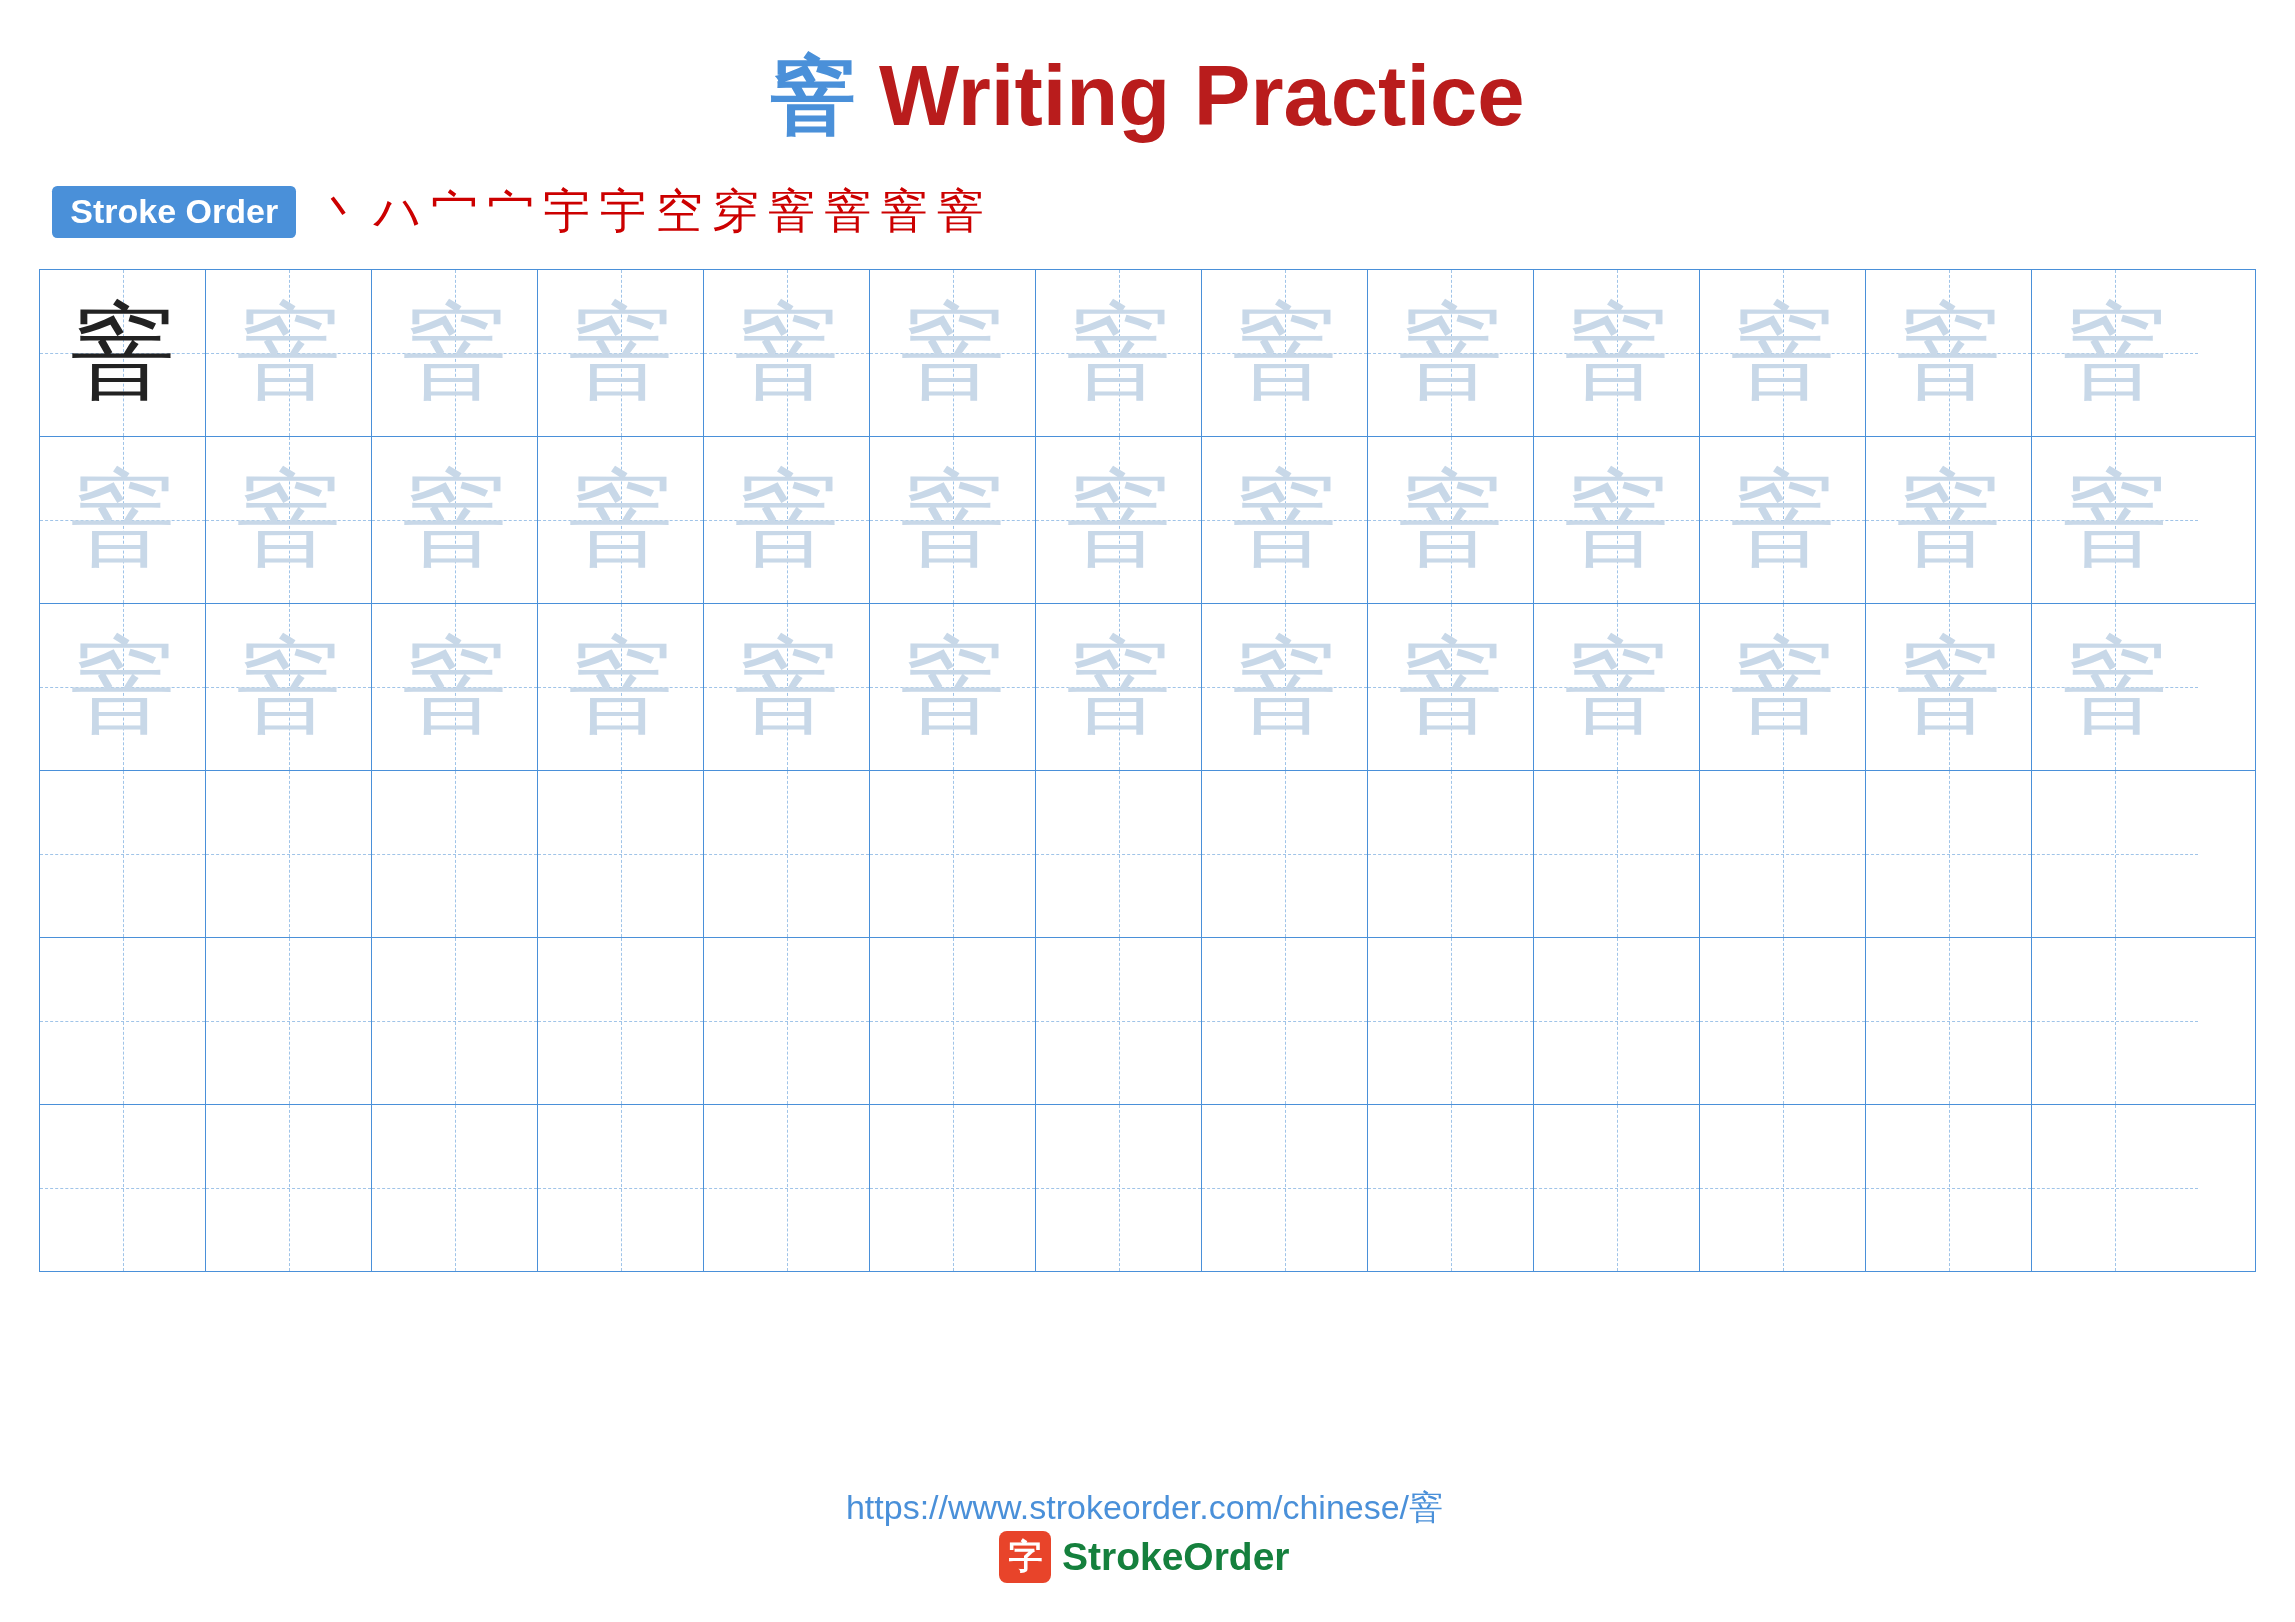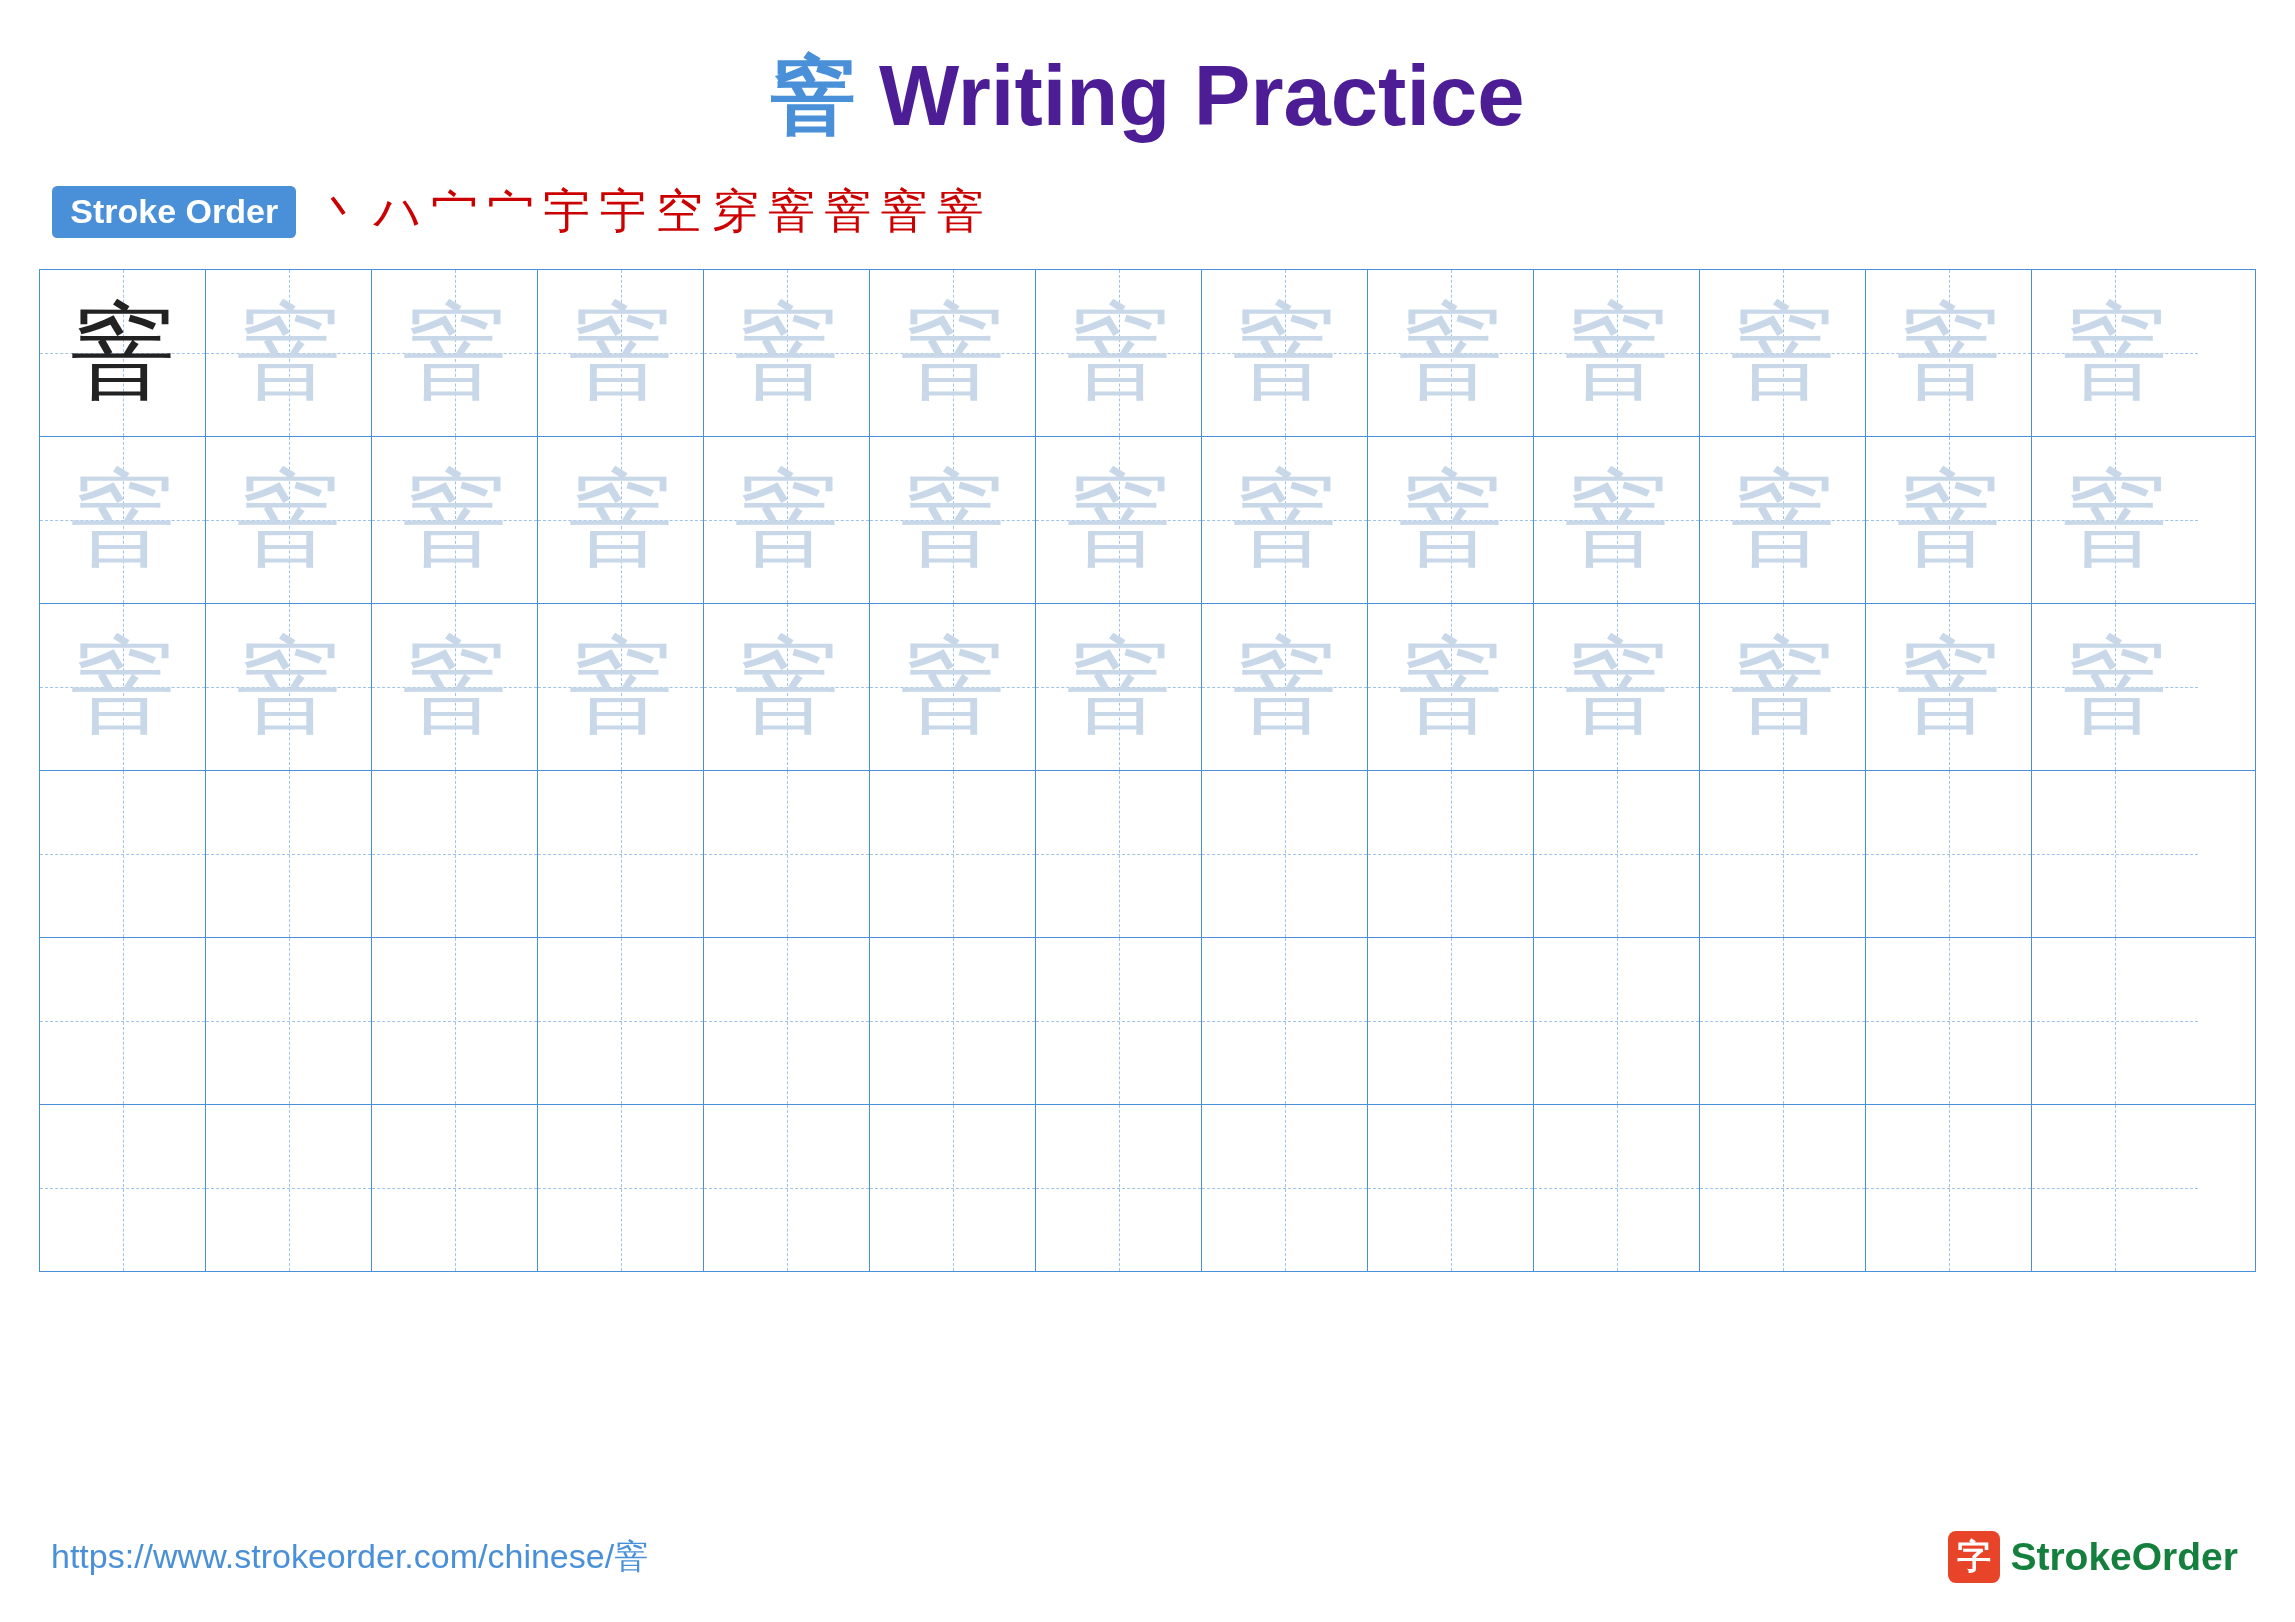--- a/index.html
+++ b/index.html
@@ -16,21 +16,21 @@
       text-align: center;
       margin-top: 39px;
       margin-bottom: 26px;
     }
     .page-title .char {
       color: #4a90d9;
       font-size: 85px;
       font-weight: bold;
     }
     .page-title .text {
-      color: #4c1d95;
+      color: #b91c1c;
       font-size: 85px;
       font-weight: bold;
     }
 
     .stroke-order-row {
       display: flex;
       align-items: center;
       margin-left: 52px;
       margin-bottom: 26px;
       gap: 8px;
@@ -118,20 +118,21 @@
 
     .footer {
       position: absolute;
       bottom: 39px;
       left: 0;
       right: 6px;
       display: flex;
       align-items: center;
       justify-content: space-between;
       padding: 0 51px;
+      flex-direction: column;
     }
     .footer-url {
       color: #4a90d9;
       font-size: 34px;
     }
     .footer-logo {
       display: flex;
       align-items: center;
       gap: 10.5px;
     }

